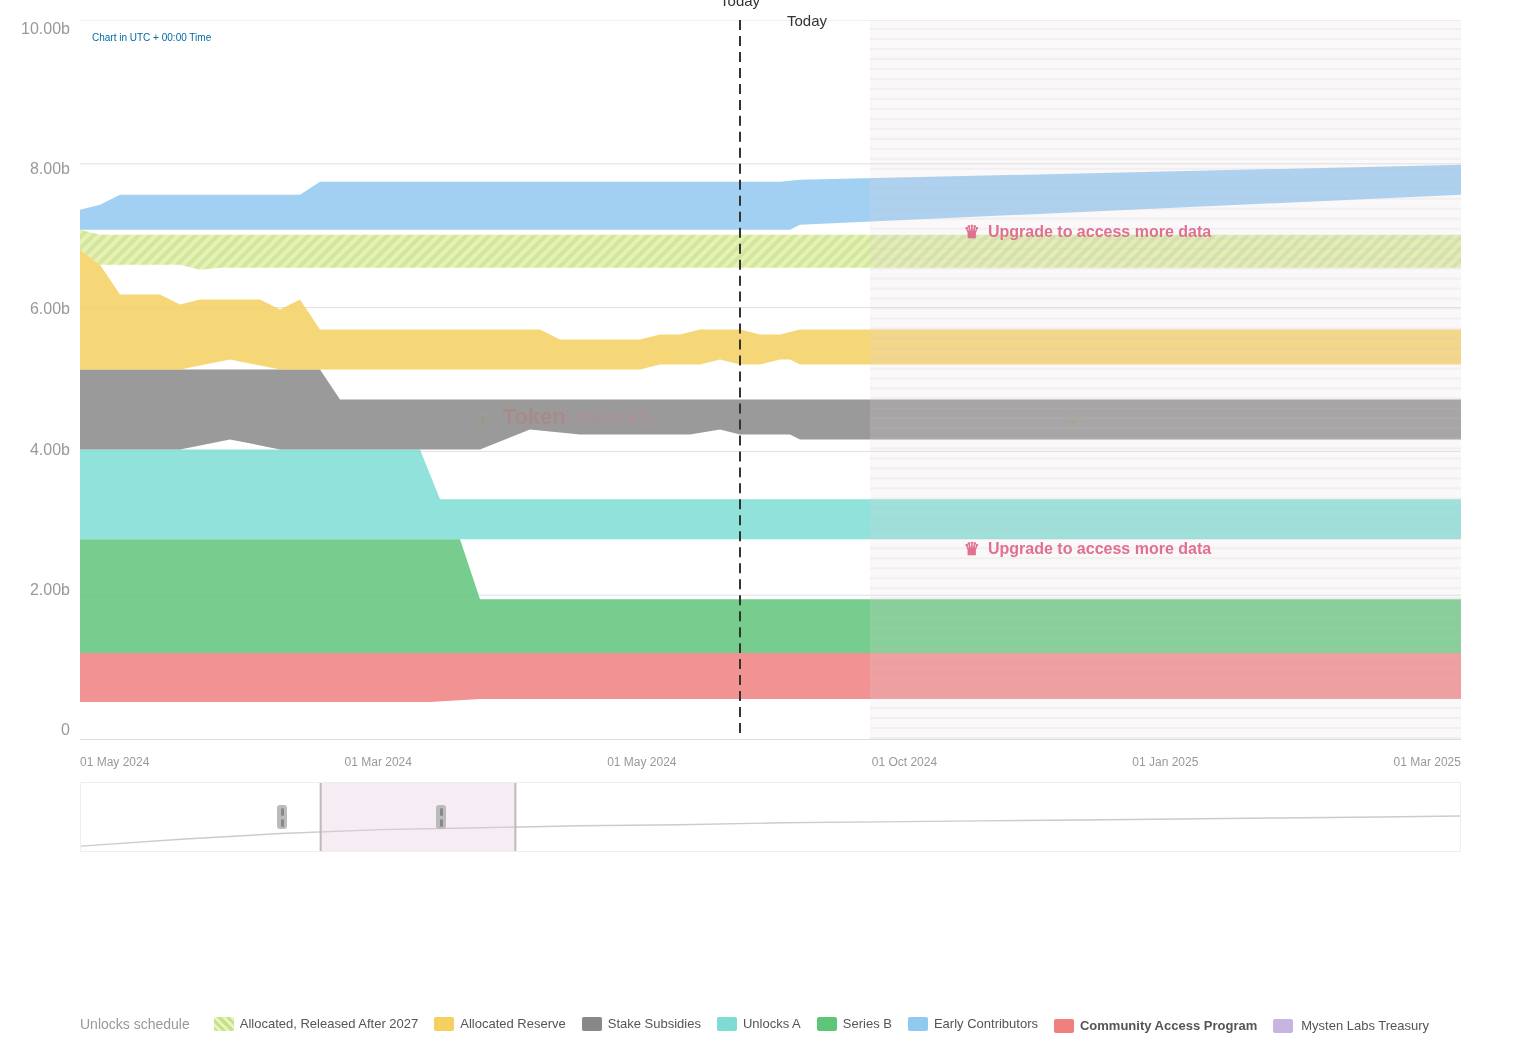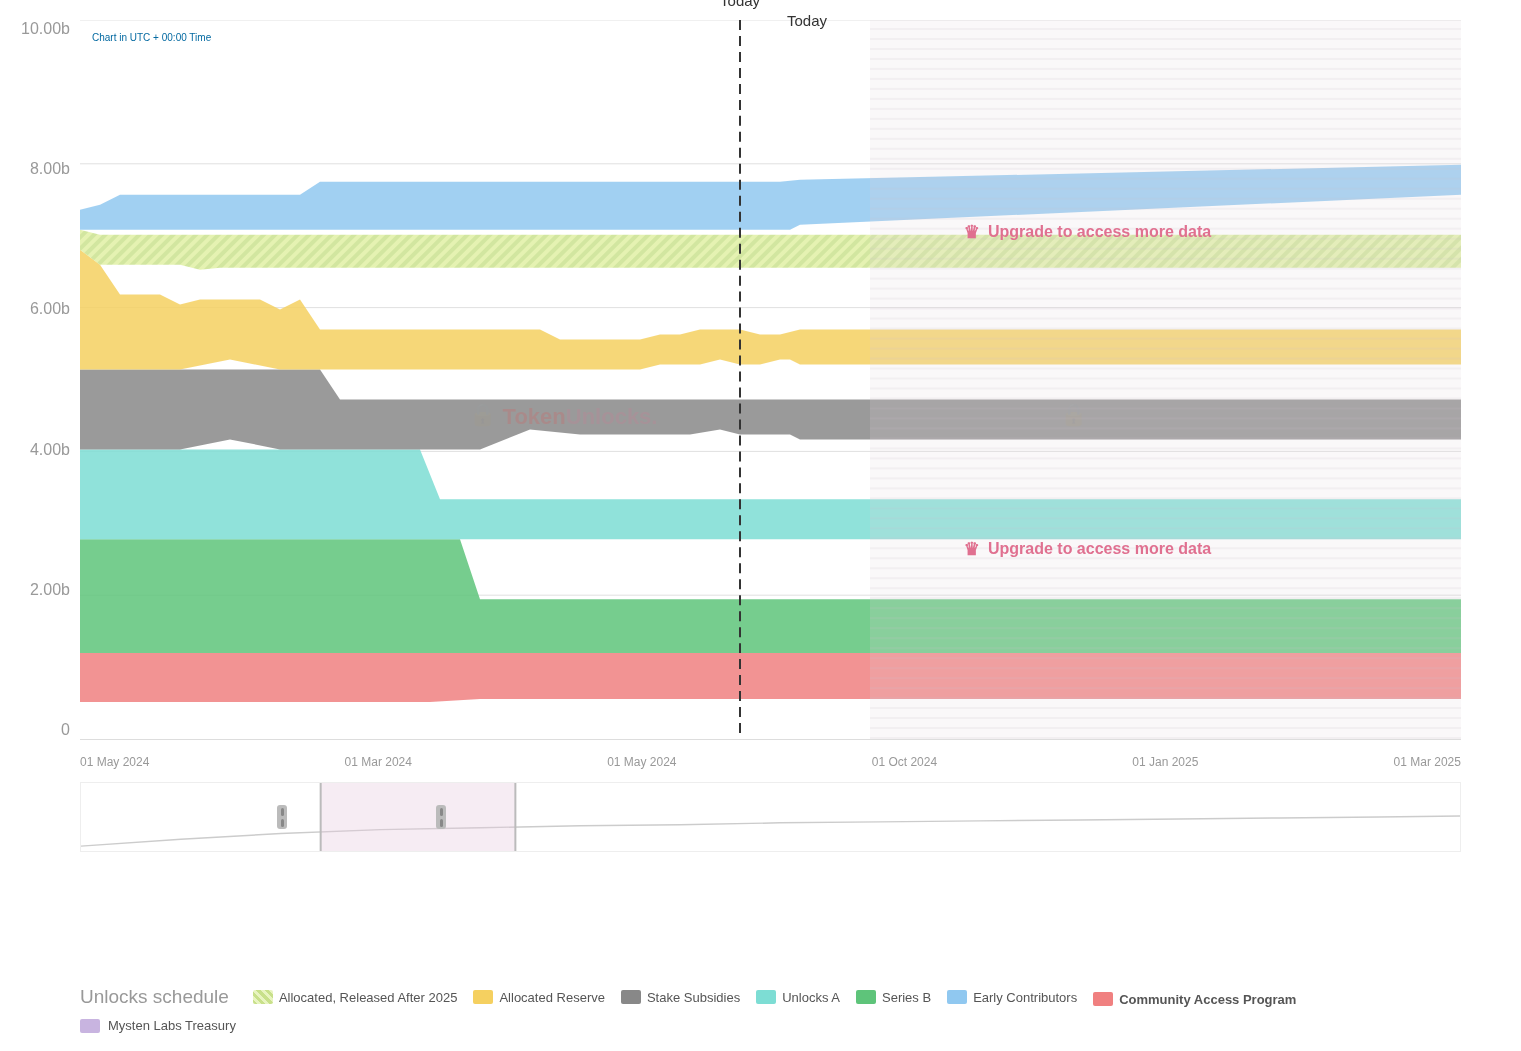--- a/index.html
+++ b/index.html
@@ -306,25 +306,25 @@
       <line x1="435" y1="0" x2="435" y2="70" stroke="#bbb" stroke-width="2"></line>
     </svg>
     
     <div class="minimap-handle" style="position:absolute; left: calc(240px * 1381 / 1521 * 0.9); top:50%; transform:translateY(-50%);">
     </div>
     <div class="minimap-handle" style="position:absolute; left: calc(435px * 1381 / 1521 * 0.9); top:50%; transform:translateY(-50%);">
     </div>
   </div>
 
   <div class="legend" style="position: absolute; bottom: 18px; left: 80px; right: 60px; display: flex; flex-wrap: wrap; gap: 6px 16px; align-items: center;">
-    <span class="legend-item" style="color:#999; font-size:19px; margin-right:8px;">Unlocks schedule</span>
+    <span class="legend-item" style="color:#999; font-size:14px; margin-right:8px;">Unlocks schedule</span>
 
     <span class="legend-item">
       <span class="legend-color striped"></span>
-      <span>Allocated, Released After 2025</span>
+      <span>Allocated, Released After 2027</span>
     </span>
 
     <span class="legend-item">
       <span class="legend-color" style="background:#f5d060;"></span>
       <span>Allocated Reserve</span>
     </span>
 
     <span class="legend-item">
       <span class="legend-color" style="background:#888;"></span>
       <span>Stake Subsidies</span>

